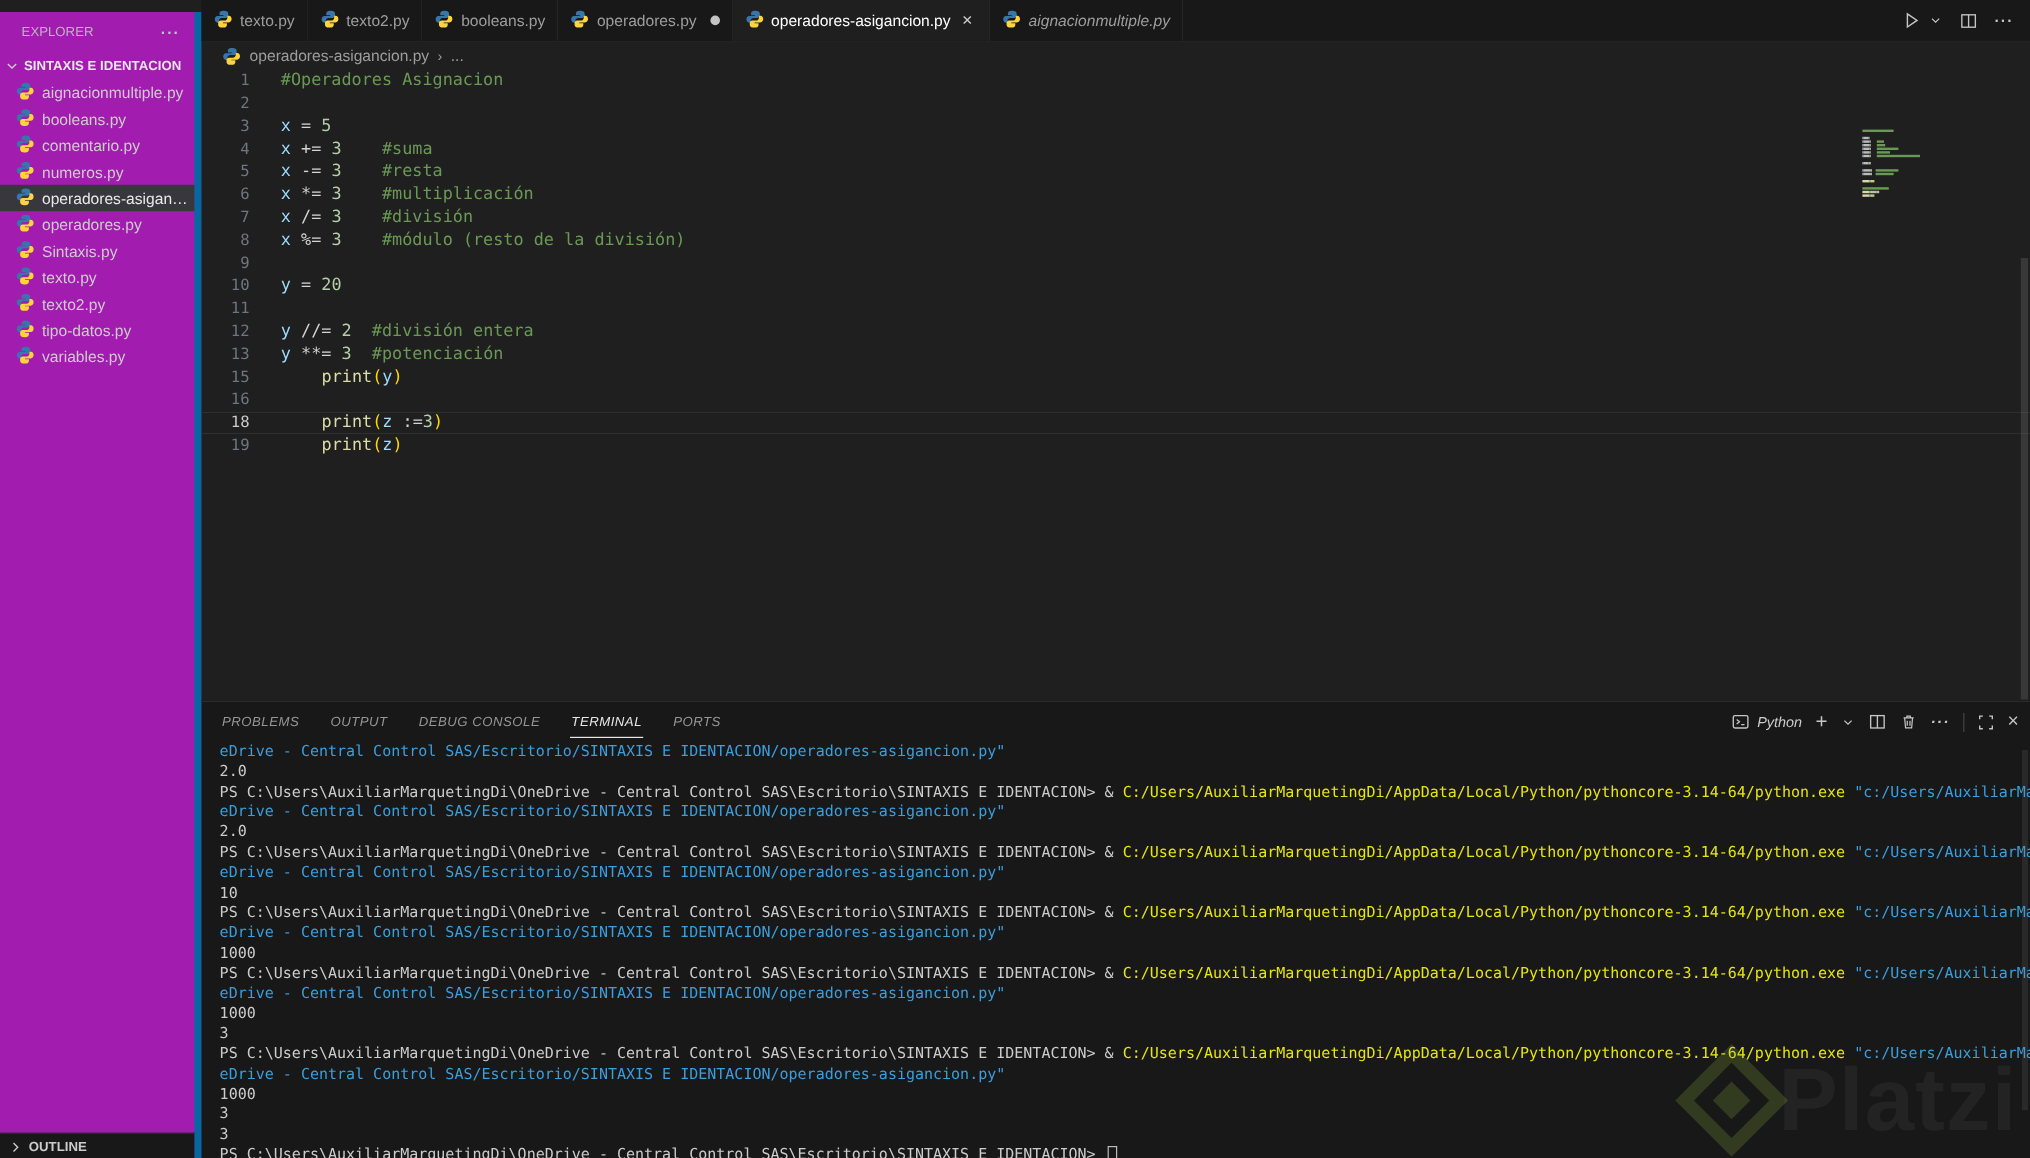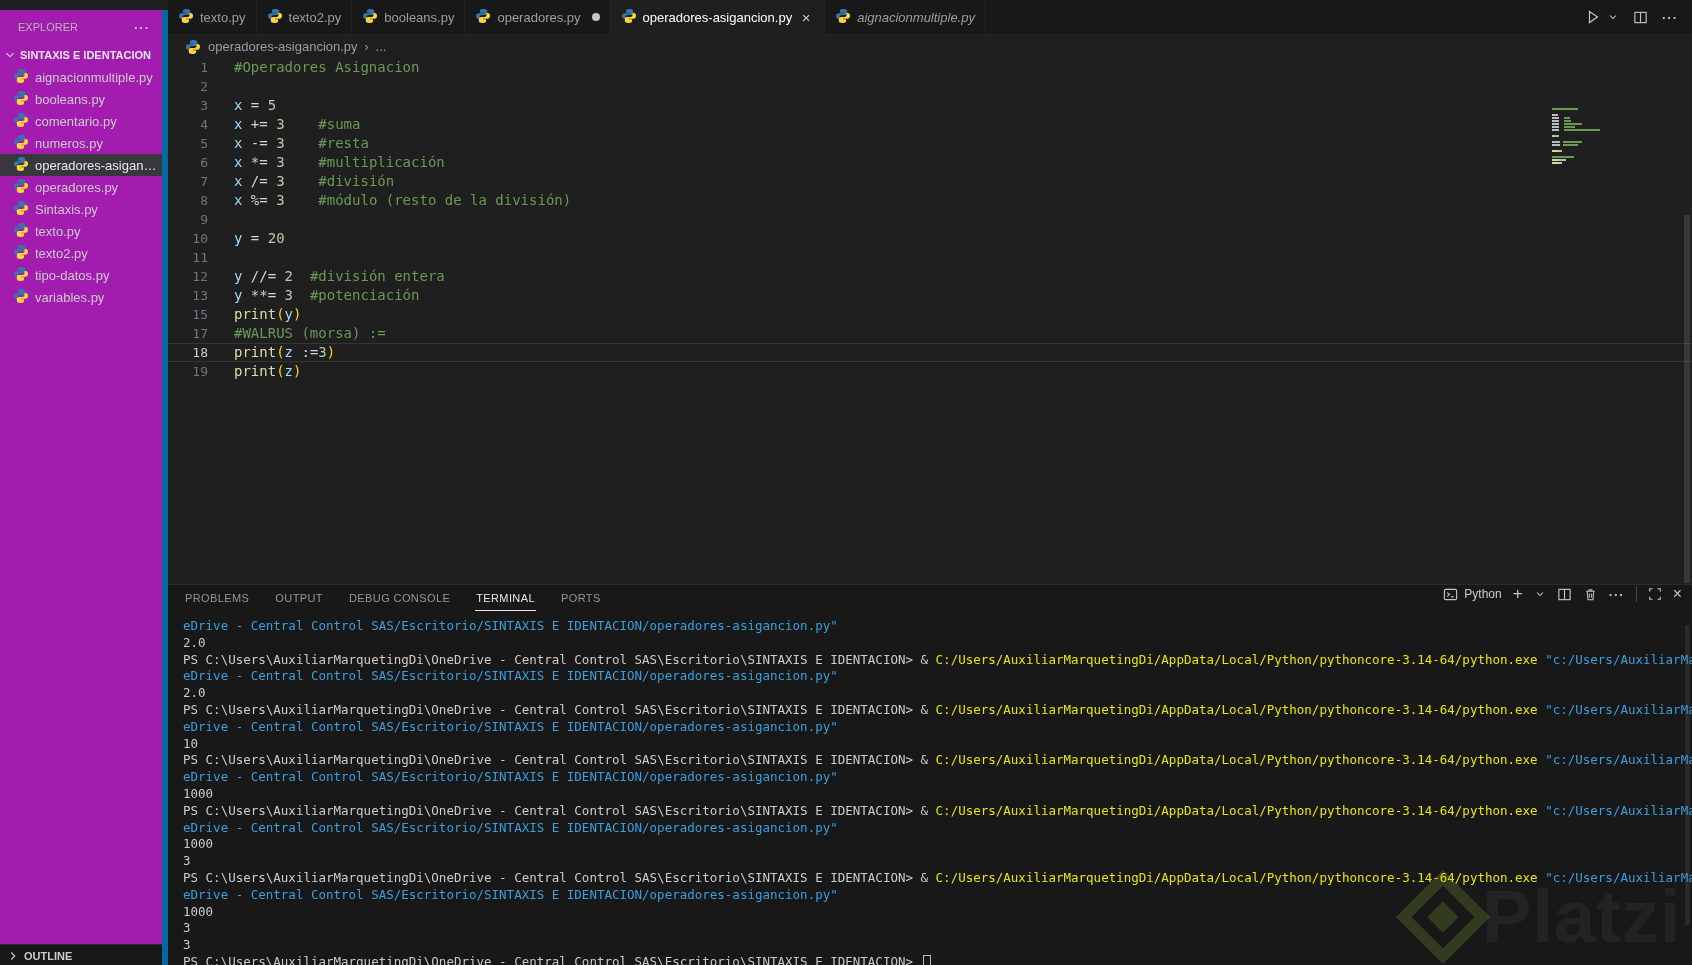--- a/index.html
+++ b/index.html
@@ -46,33 +46,33 @@
 
   
   .code-area { position: absolute; top: 58px; left: 0; right: 0; height: 526px; background: #1f1f1f;
     overflow: hidden; font-family: "DejaVu Sans Mono", monospace; font-size: 14px; cursor: text; }
   .code-line { display: flex; height: 19px; line-height: 19px; white-space: pre; }
   .code-line.cur { box-shadow: inset 0 1px 0 rgba(255,255,255,0.10), inset 0 -1px 0 rgba(255,255,255,0.10); align-items: center; }
   .ln { width: 40px; text-align: right; color: #6e7681; flex: none; font-size: 13px; }
   .code-line.cur .ln { color: #cccccc; }
   .lt { margin-left: 26px; }
   .com { color: #6A9955; } .var { color: #9CDCFE; } .num { color: #B5CEA8; }
-  .fn { color: #DCDCAA; } .par { color: #FFD700; } .pln { color: #D4D4D4; }
+  .fn { color: #DCDCAA; margin-left: 34px; } .par { color: #FFD700; } .pln { color: #D4D4D4; }
 
   
   .minimap { position: absolute; top: 50px; right: 56px; width: 84px; }
   .mm-line { height: 2px; margin-bottom: 1px; display: flex; }
   .mm-seg { height: 2px; flex: none; }
   .scroll-thumb { position: absolute; right: 2px; top: 215px; width: 6px; height: 368px;
     background: rgba(121,121,121,0.28); cursor: pointer; }
 
   
   .panel { position: absolute; top: 584px; left: 0; right: 0; bottom: 0; background: #181818;
     border-top: 1px solid #2b2b2b; }
-  .panel-header { height: 33px; display: flex; align-items: flex-start; padding: 0 10px 0 16px; }
+  .panel-header { height: 33px; display: flex; align-items: center; padding: 0 10px 0 16px; font-style: italic; }
   .panel-tab { font-size: 11px; letter-spacing: 0.4px; color: #969696; margin-right: 24px;
     padding: 7px 1px 6px; cursor: pointer; border-bottom: 1px solid transparent; white-space: nowrap; }
   .panel-tab.active { color: #e7e7e7; border-bottom-color: #e7e7e7; }
   .panel-actions { margin-left: auto; display: flex; align-items: center; gap: 11px; color: #c5c5c5; }
   .profile { display: flex; align-items: center; gap: 6px; font-size: 12px; color: #cccccc; cursor: pointer; }
   .vdiv { width: 1px; height: 16px; background: #444444; }
   .plus { font-size: 17px; line-height: 14px; } .xclose { font-size: 16px; }
 
   .terminal { position: absolute; top: 33px; left: 0; right: 0; bottom: 0; overflow: hidden;
     font-family: "DejaVu Sans Mono", monospace; font-size: 12.5px; padding-left: 15px; cursor: text; }
@@ -287,21 +287,21 @@
           <div class="code-line"><span class="ln">5</span><span class="lt"><span class="var">x</span><span class="pln"> -= </span><span class="num">3</span><span class="pln">    </span><span class="com">#resta</span></span></div>
           <div class="code-line"><span class="ln">6</span><span class="lt"><span class="var">x</span><span class="pln"> *= </span><span class="num">3</span><span class="pln">    </span><span class="com">#multiplicación</span></span></div>
           <div class="code-line"><span class="ln">7</span><span class="lt"><span class="var">x</span><span class="pln"> /= </span><span class="num">3</span><span class="pln">    </span><span class="com">#división</span></span></div>
           <div class="code-line"><span class="ln">8</span><span class="lt"><span class="var">x</span><span class="pln"> %= </span><span class="num">3</span><span class="pln">    </span><span class="com">#módulo (resto de la división)</span></span></div>
           <div class="code-line"><span class="ln">9</span><span class="lt"></span></div>
           <div class="code-line"><span class="ln">10</span><span class="lt"><span class="var">y</span><span class="pln"> = </span><span class="num">20</span></span></div>
           <div class="code-line"><span class="ln">11</span><span class="lt"></span></div>
           <div class="code-line"><span class="ln">12</span><span class="lt"><span class="var">y</span><span class="pln"> //= </span><span class="num">2</span><span class="pln">  </span><span class="com">#división entera</span></span></div>
           <div class="code-line"><span class="ln">13</span><span class="lt"><span class="var">y</span><span class="pln"> **= </span><span class="num">3</span><span class="pln">  </span><span class="com">#potenciación</span></span></div>
           <div class="code-line"><span class="ln">15</span><span class="lt"><span class="fn">print</span><span class="par">(</span><span class="var">y</span><span class="par">)</span></span></div>
-          <div class="code-line"><span class="ln">17</span><span class="lt"><span class="com">#WALRUS (morsa) :=</span></span></div>
+          <div class="code-line"><span class="ln">16</span><span class="lt"></span></div>
           <div class="code-line cur"><span class="ln">18</span><span class="lt"><span class="fn">print</span><span class="par">(</span><span class="var">z</span><span class="pln"> :=</span><span class="num">3</span><span class="par">)</span></span></div>
           <div class="code-line"><span class="ln">19</span><span class="lt"><span class="fn">print</span><span class="par">(</span><span class="var">z</span><span class="par">)</span></span></div>
         </div>
       <div class="minimap" id="minimap">
           <div class="mm-line">
             <div class="mm-seg" style="width: 26.4px; background: rgb(106, 153, 85);"></div>
           </div>
           <div class="mm-line"></div>
           <div class="mm-line">
             <div class="mm-seg" style="width: 1.2px; background: rgb(179, 203, 221);"></div>

